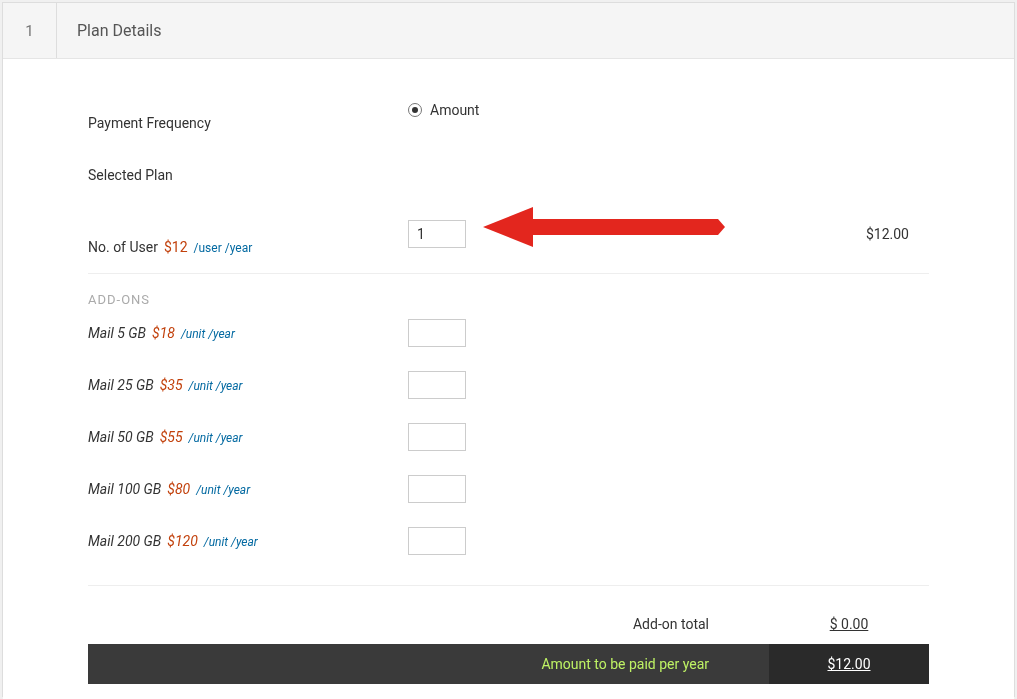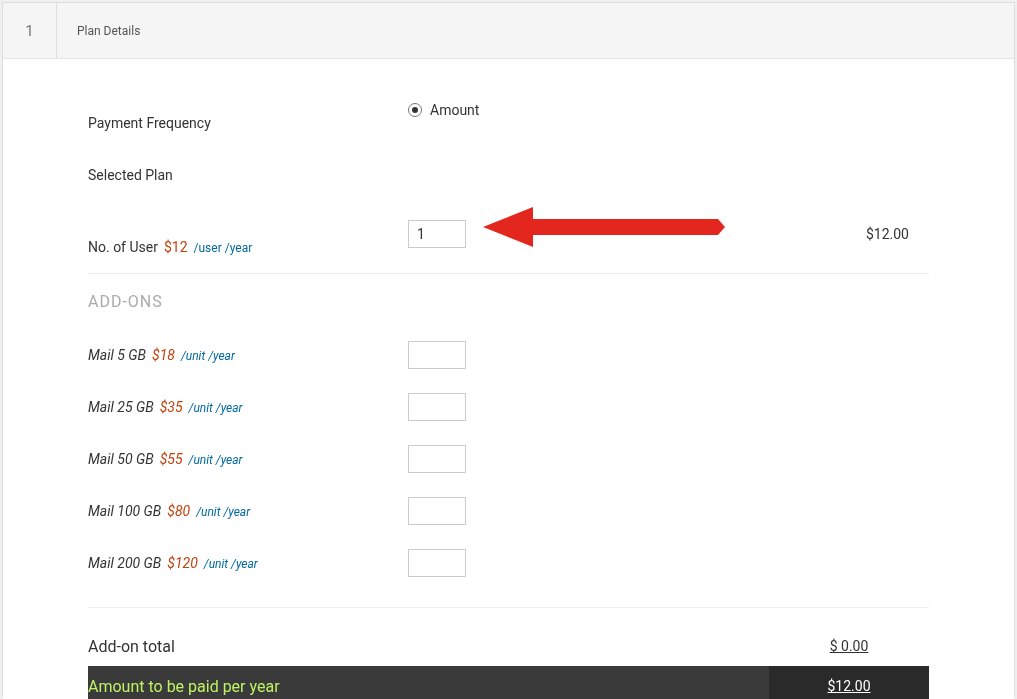--- a/index.html
+++ b/index.html
@@ -1,37 +1,37 @@
 <!DOCTYPE html>
 <html><head>
   <meta charset="utf-8">
   <style>
     * { box-sizing: border-box; margin: 0; padding: 0; font-family: -apple-system, BlinkMacSystemFont, "Segoe UI", Roboto, Arial, sans-serif; }
     body { background: #f0f0f0; width: 1017px; height: 699px; overflow: hidden; }
     .outer { width: 1013px; height: 695px; margin: 2px; border: 1px solid #ddd; background: #fafafa; }
     .header-bar { display: flex; align-items: stretch; height: 56px; border-bottom: 1px solid #e5e5e5; background: #f5f5f5; }
     .step-num { width: 54px; display: flex; align-items: center; justify-content: center; color: #777; font-size: 15px; border-right: 1px solid #ddd; }
-    .step-title { display: flex; align-items: center; padding-left: 20px; color: #555; font-size: 12px; }
+    .step-title { display: flex; align-items: center; padding-left: 20px; color: #555; font-size: 16px; }
     .content { background: #fff; padding: 30px 85px 20px 85px; position: relative; min-height: 630px; }
     .row { display: flex; align-items: center; min-height: 36px; }
     .label-col { width: 320px; color: #333; font-size: 14px; display: flex; align-items: baseline; gap: 6px; margin-top: 26px; }
     .mid-col { width: 260px; color: #333; font-size: 14px; display: flex; align-items: center; }
     .price-col { margin-left: auto; color: #333; font-size: 14px; padding-right: 20px; }
     .radio { width: 14px; height: 14px; border-radius: 50%; border: 1px solid #777; margin-right: 8px; display: inline-flex; align-items: center; justify-content: center; }
     .radio-dot { width: 6px; height: 6px; border-radius: 50%; background: #333; }
     .qty-input { width: 58px; height: 28px; border: 1px solid #ccc; padding: 0 8px; font-size: 14px; color: #333; }
     .price-text { color: #c2410c; font-weight: 400; }
     .unit-text { color: #0369a1; font-size: 12px; }
     .divider { border: none; border-top: 1px solid #eee; margin: 18px 0; }
-    .section-label { color: #aaa; font-size: 16px; letter-spacing: 1px; margin-bottom: 18px; }
+    .section-label { color: #aaa; font-size: 13px; letter-spacing: 1px; }
     .addon-row { display: flex; align-items: center; height: 52px; }
     .addon-label { width: 320px; color: #333; font-size: 14px; display: flex; align-items: baseline; gap: 6px; font-style: italic; }
     .addon-input-wrap { }
     .summary-row { display: flex; align-items: center; height: 40px; }
-    .summary-label { flex: 1; text-align: left; padding-right: 60px; color: #333; font-size: 16px; }
+    .summary-label { flex: 1; text-align: right; padding-right: 60px; color: #333; font-size: 14px; }
     .summary-val { width: 100px; text-align: center; color: #333; font-size: 14px; text-decoration: underline; }
     .amount-bar { display: flex; align-items: center; height: 40px; background: #3a3a3a; color: #fff; }
     .amount-bar .summary-label { color: #bef264; }
     .amount-bar .summary-val { background: #2a2a2a; height: 40px; display: flex; align-items: center; justify-content: center; color: #fff; width: 160px; }
     .arrow { position: absolute; left: 480px; top: 148px; width: 250px; height: 40px; pointer-events: none; }
     .sp-gap1 { height: 10px; }
     .sp-gap2 { height: 30px; }
     .nowrap { white-space: nowrap; }
   </style>
 </head>

